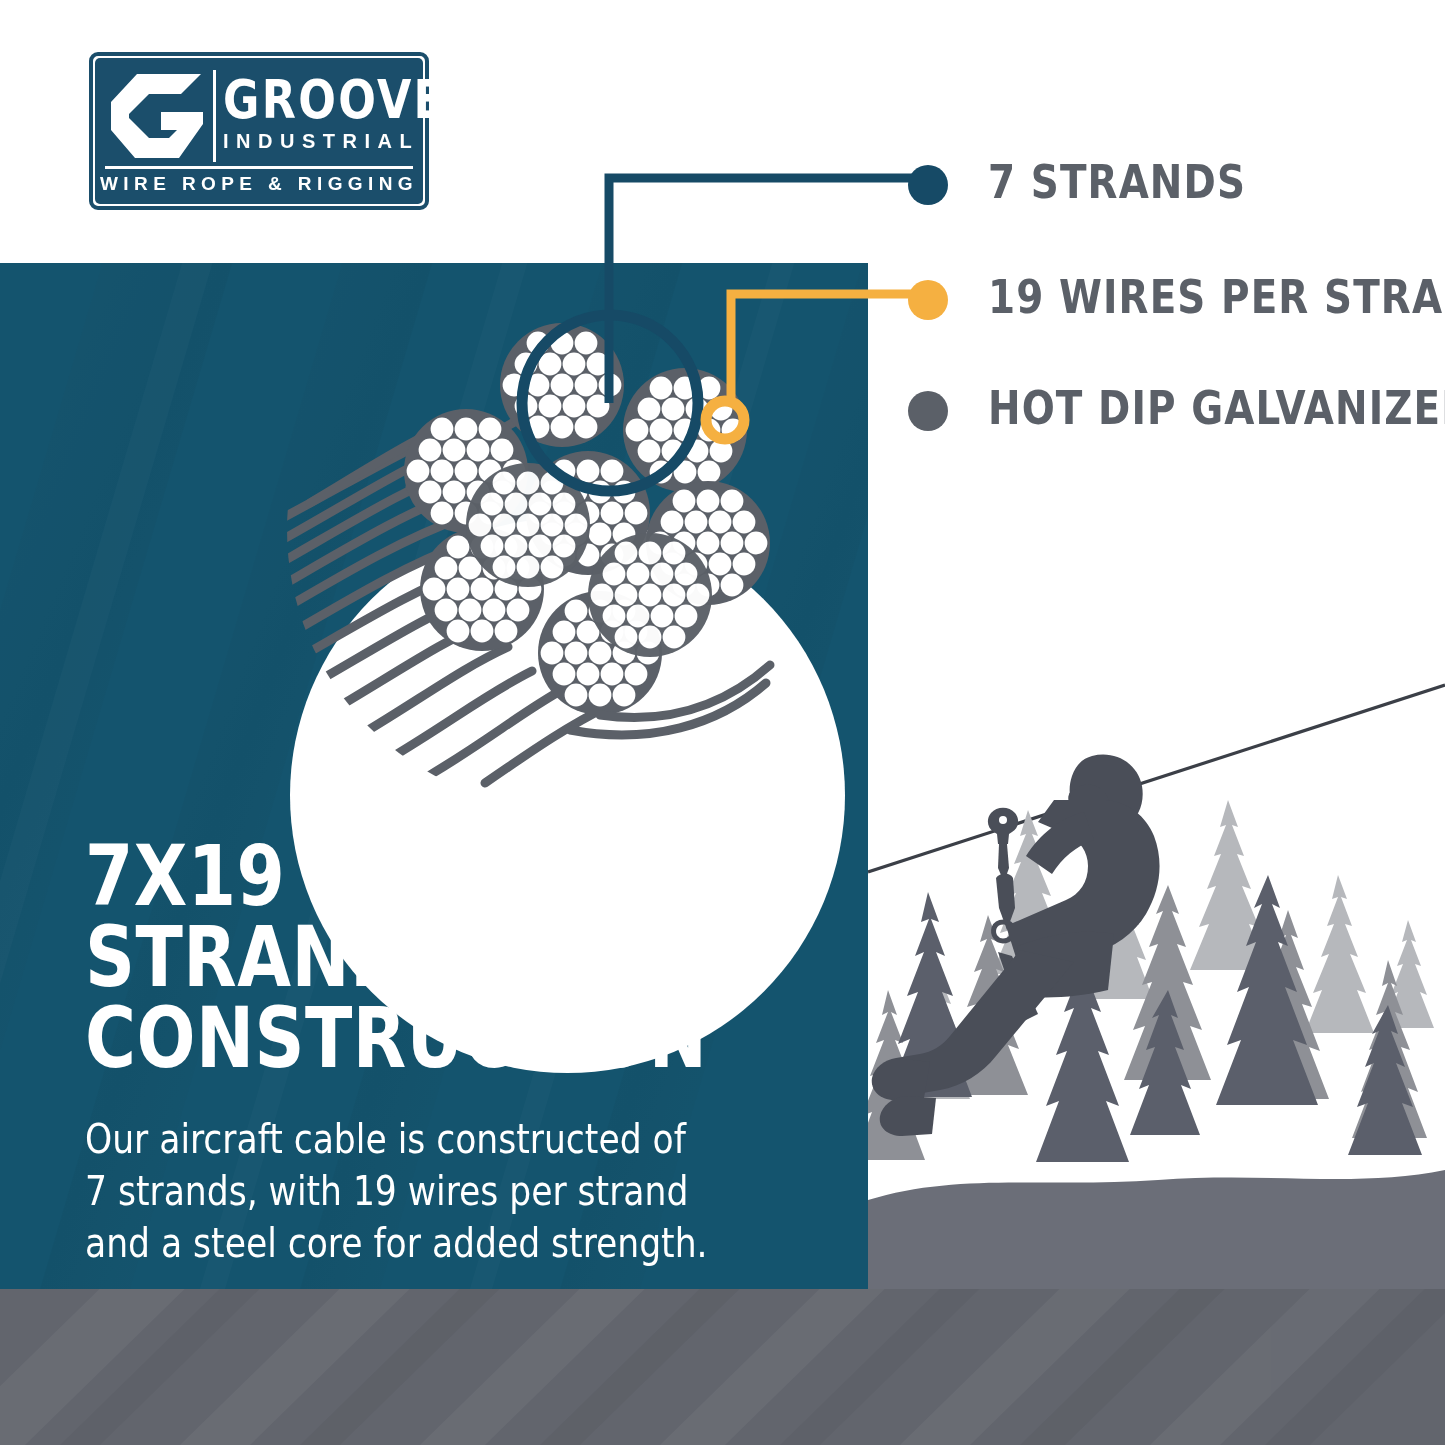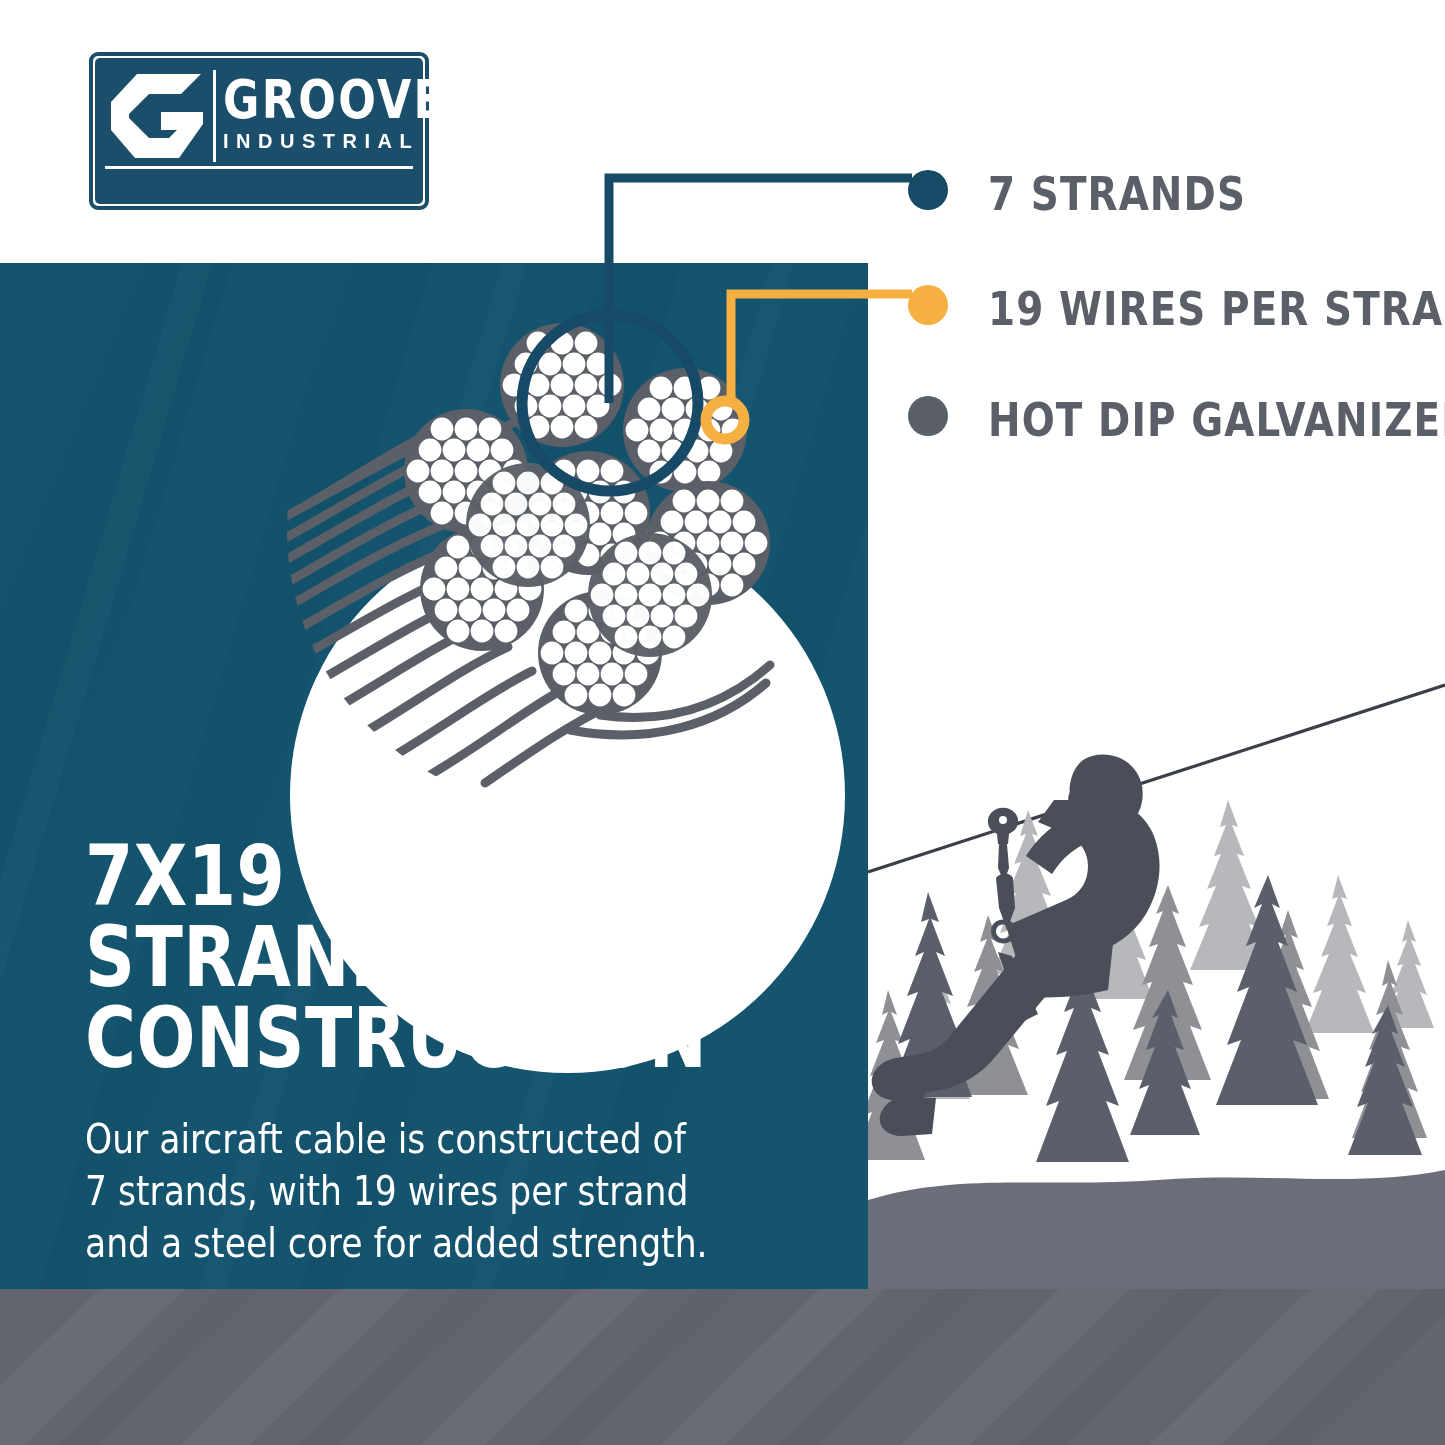--- a/index.html
+++ b/index.html
@@ -102,23 +102,22 @@
     position:absolute; left:270px; top:275px;
     width:620px; height:520px;
   }
 
   
   #connectors { position:absolute; left:0; top:0; width:1445px; height:560px; }
 
   
   .callout {
     position:absolute;
-    display:flex; align-items:flex-start;
+    display:flex; align-items:flex-end;
     white-space:nowrap;
-    margin-top:12px;
   }
   .callout-dot {
     width:40px; height:40px; border-radius:50%;
     flex:0 0 40px;
   }
   .callout-label {
     margin-left:40px;
     font-family:"Liberation Sans Narrow","DejaVu Sans Condensed","Liberation Sans", sans-serif;
     font-weight:bold;
     font-size:47px;
@@ -191,20 +190,21 @@
       </div>
 
       <div class="logo-divider"></div>
 
       <div class="logo-wordmark">
         <div class="logo-groove">GROOVE</div>
         <div class="logo-industrial">INDUSTRIAL</div>
       </div>
 
       <div class="logo-rule"></div>
+      <div class="logo-tagline">WIRE ROPE &amp; RIGGING</div>
     </div>
   </div>
 
   <div id="blue-panel">
     <svg class="waves" viewBox="0 0 868 1026" preserveAspectRatio="none">
       <defs>
         <linearGradient id="wv" x1="0" y1="0" x2="1" y2="1">
           <stop offset="0%" stop-color="#ffffff" stop-opacity=".05"></stop>
           <stop offset="50%" stop-color="#000000" stop-opacity=".05"></stop>
           <stop offset="100%" stop-color="#ffffff" stop-opacity=".04"></stop>

